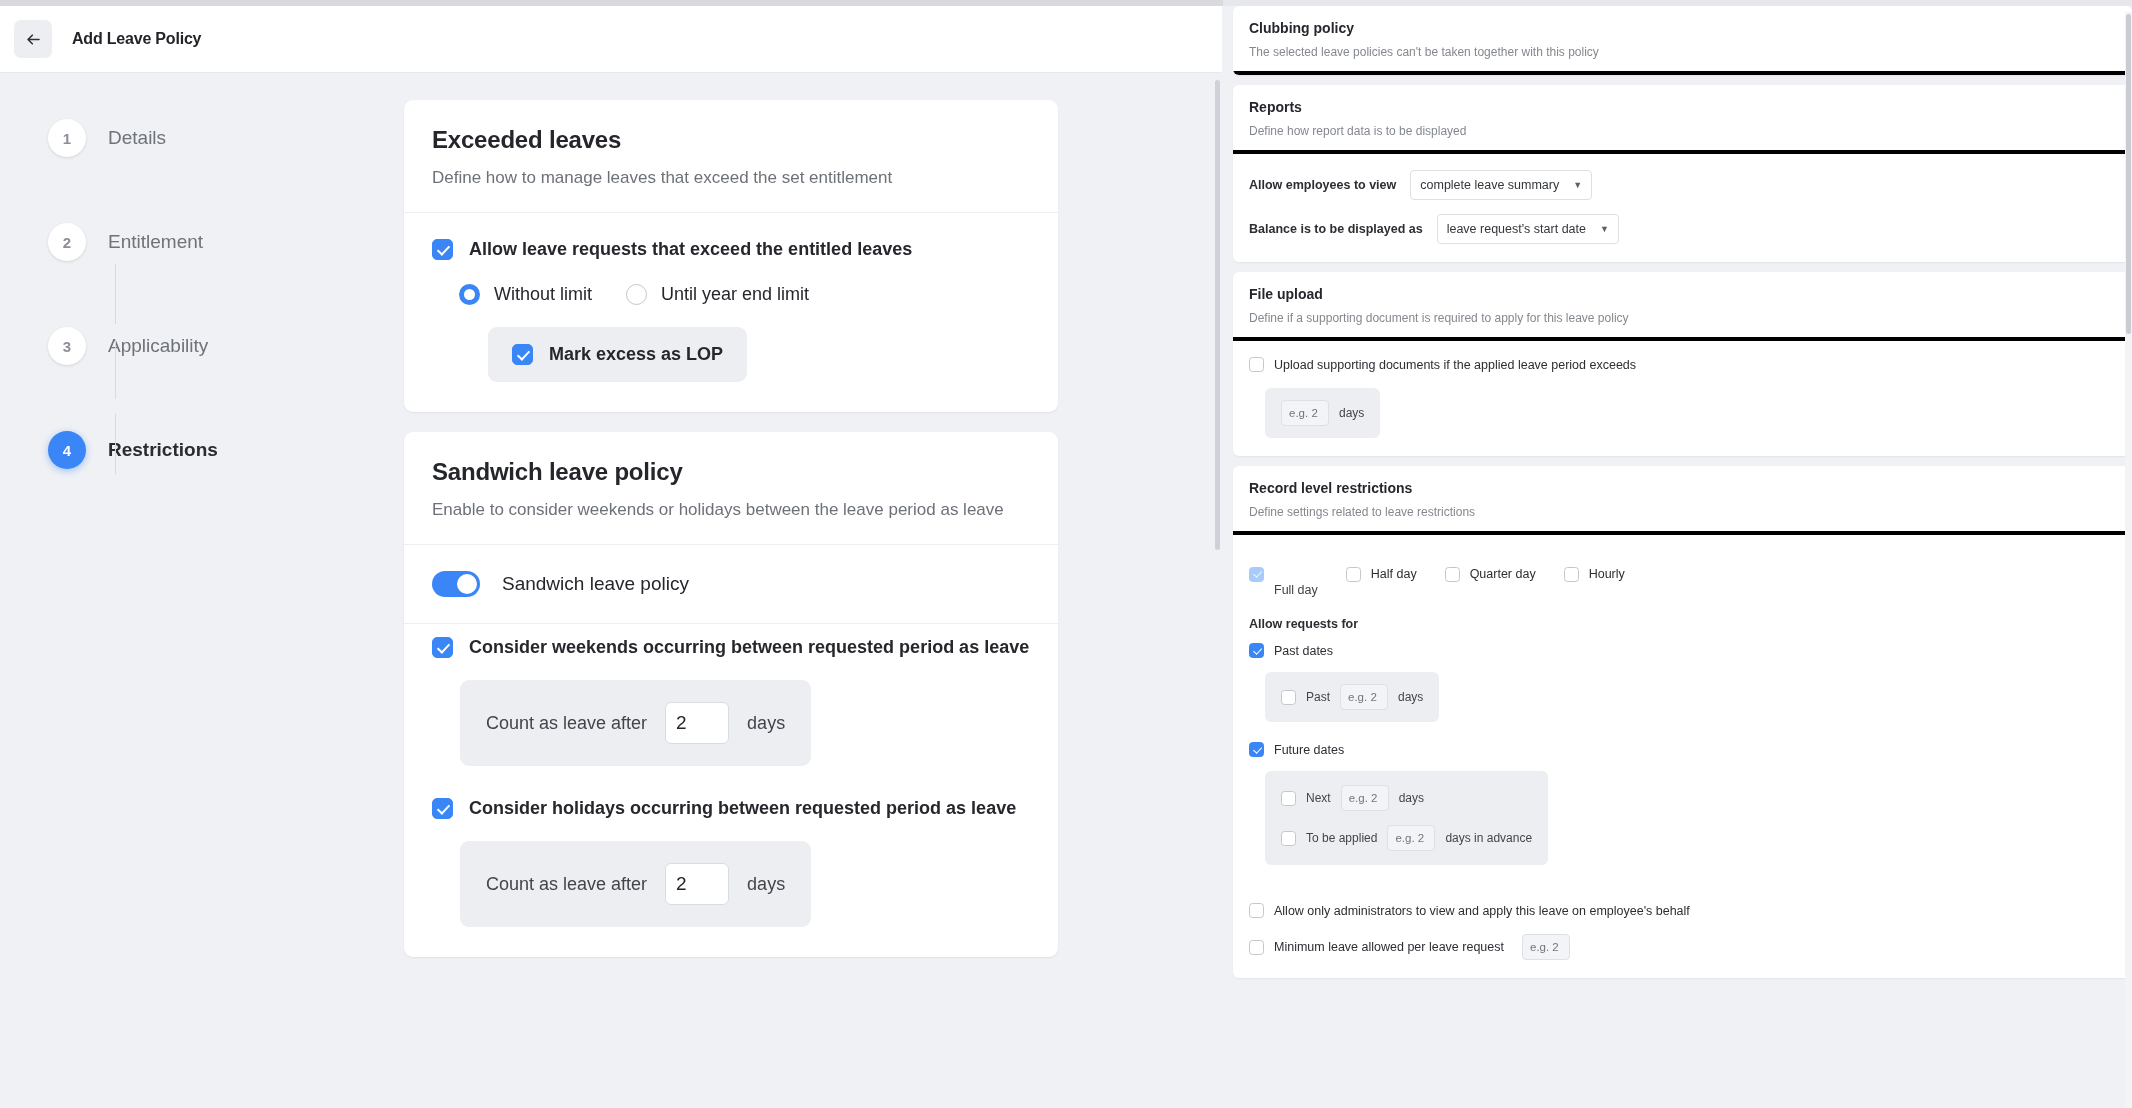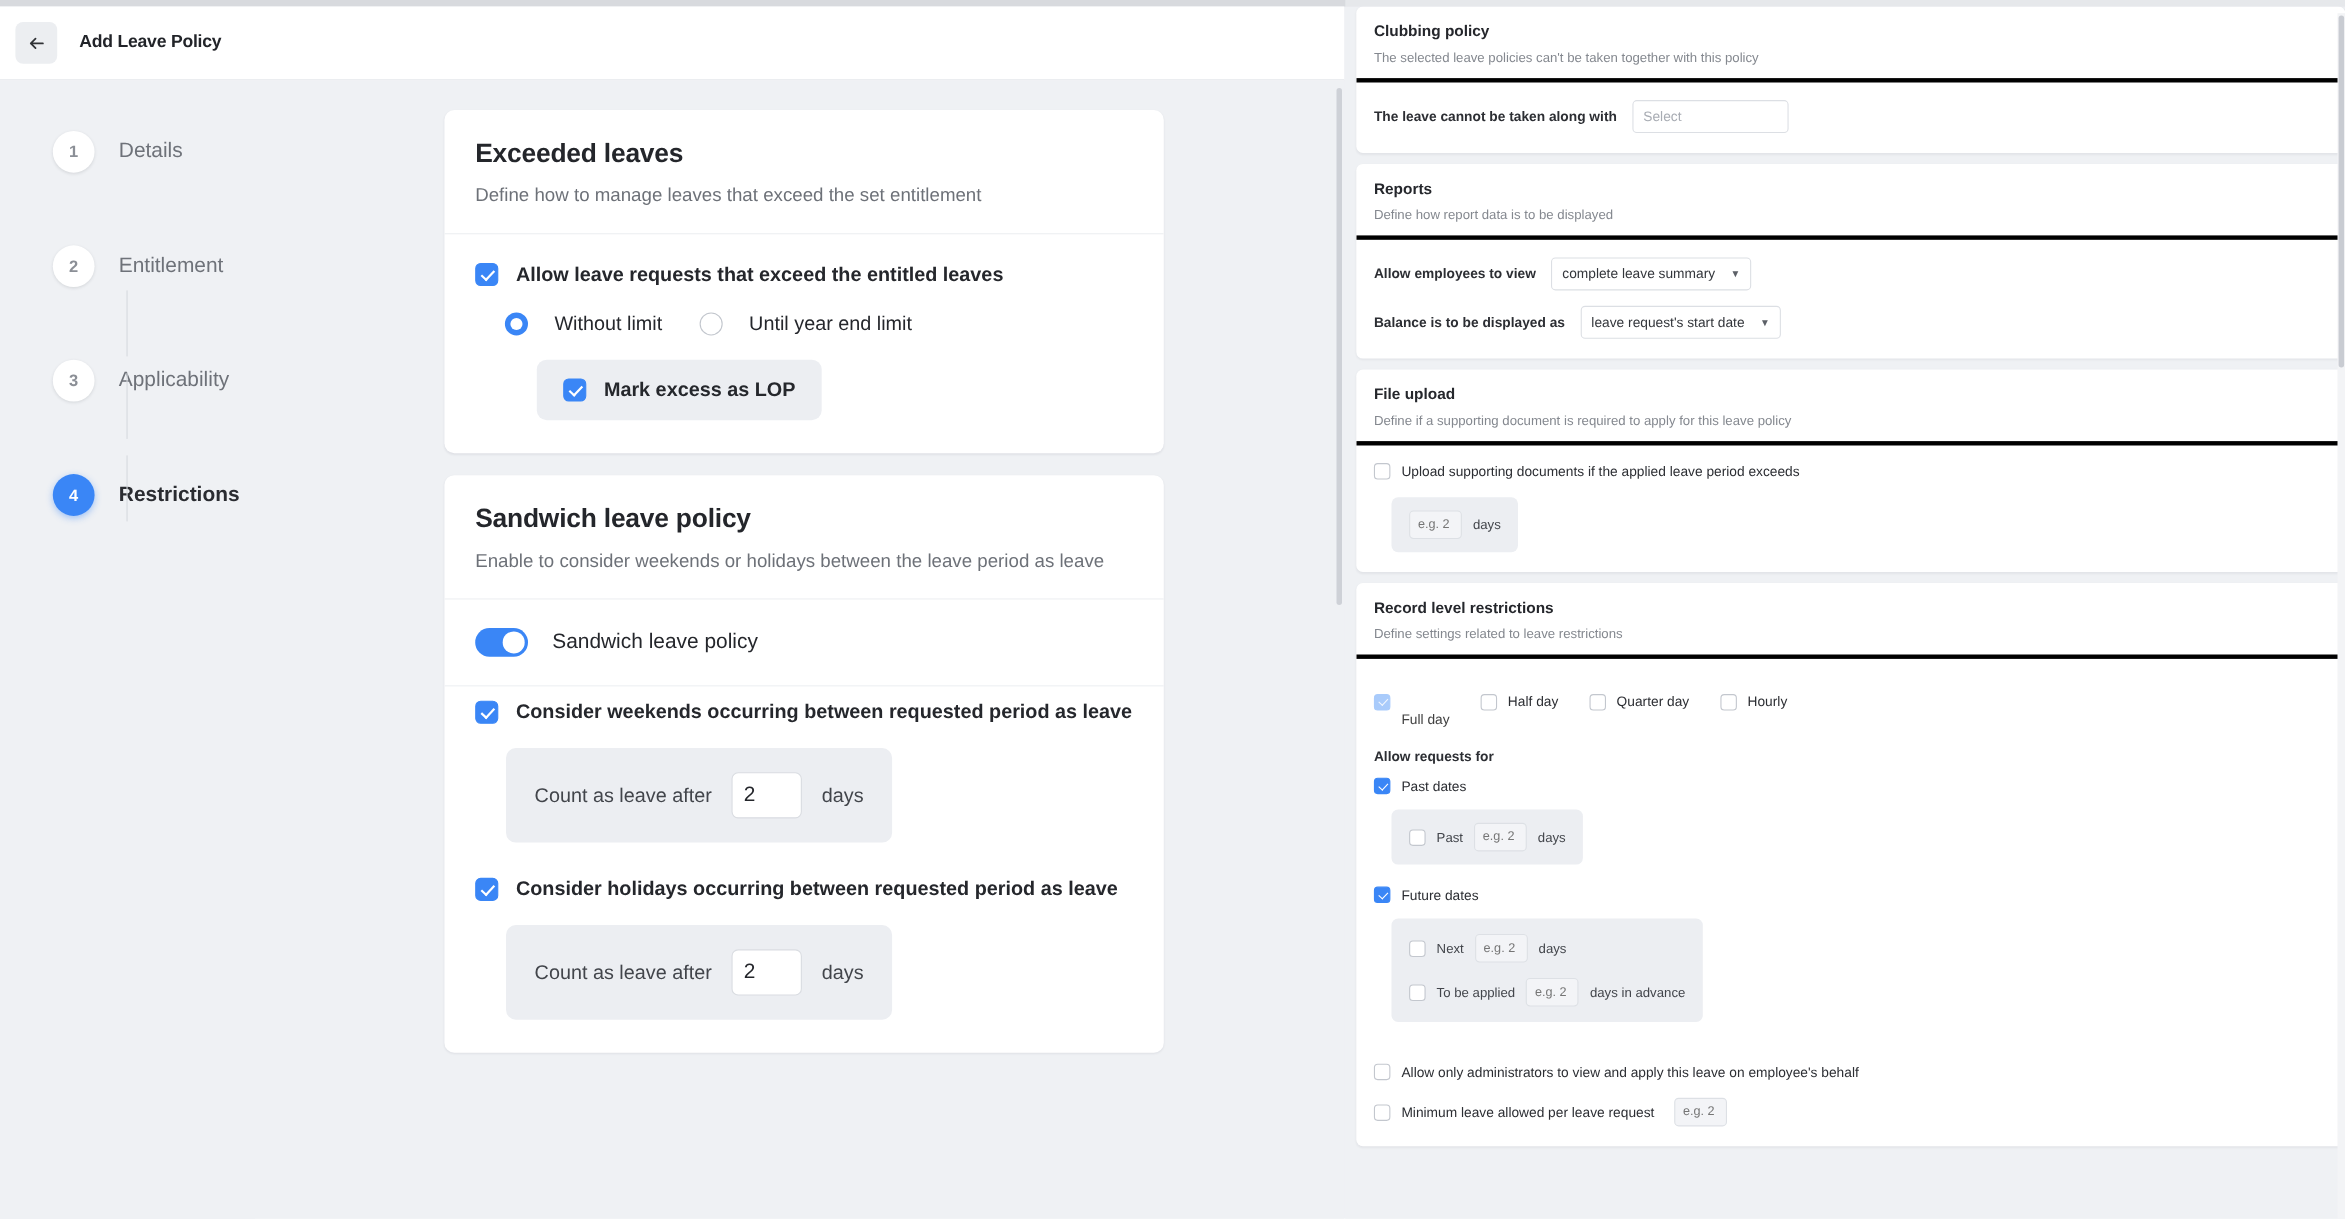--- a/index.html
+++ b/index.html
@@ -68,21 +68,21 @@
   .cb.checked { background:#3a86f6; border-color:#3a86f6; }
   .cb.checked::after {
     content:""; position:absolute; left:6.5px; top:2.5px; width:5px; height:10px;
     border:solid #fff; border-width:0 2.4px 2.4px 0; transform:rotate(43deg);
   }
   .cb-row { display:flex; align-items:center; gap:16px; }
   .cb-label { font-size:18px; font-weight:700; color:#25272c; }
 
   
   .radio-row { display:flex; align-items:center; gap:34px; margin:24px 0 0 27px; }
-  .radio-item { display:flex; align-items:center; gap:24px; cursor:pointer; }
+  .radio-item { display:flex; align-items:center; gap:14px; cursor:pointer; }
   .rd { width:21px; height:21px; border-radius:50%; border:1.8px solid #c2c6cd; background:#fff; flex:0 0 auto; position:relative;}
   .rd.sel { border:6px solid #3a86f6; }
   .rd.sel::after { content:""; position:absolute; left:-1px; top:-1px; width:11px; height:11px; border-radius:50%; background:#fff; }
   .rd-label { font-size:18px; color:#25272c; }
 
   
   .subpanel { background:#eceef2; border-radius:9px; display:inline-flex; align-items:center; }
 
   .lop-panel { margin:22px 0 0 56px; padding:17px 24px; }
   .count-panel { margin:22px 0 0 28px; padding:22px 26px; gap:18px;align-items:center; }
@@ -258,28 +258,20 @@
     </div>
   </div>
 
   <div class="app-right">
 
     <div class="rcard">
       <div class="rcard-head">
         <div class="r-title">Clubbing policy</div>
         <div class="r-sub">The selected leave policies can't be taken together with this policy</div>
       </div>
-      <div class="rcard-body">
-        <div class="r-field">
-          <div class="r-flabel">The leave cannot be taken along with</div>
-          <div class="r-select">
-            <span>Select</span>
-          </div>
-        </div>
-      </div>
     </div>
 
     <div class="rcard">
       <div class="rcard-head">
         <div class="r-title">Reports</div>
         <div class="r-sub">Define how report data is to be displayed</div>
       </div>
       <div class="rcard-body">
         <div class="r-field">
           <div class="r-flabel">Allow employees to view</div>

